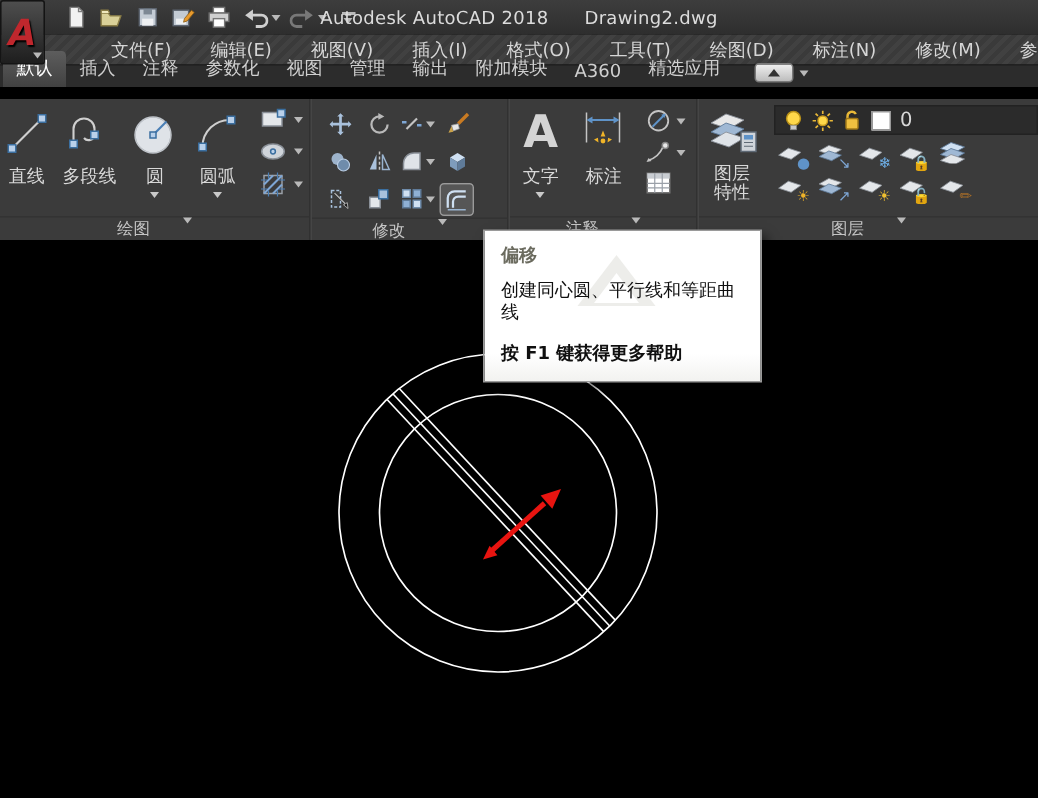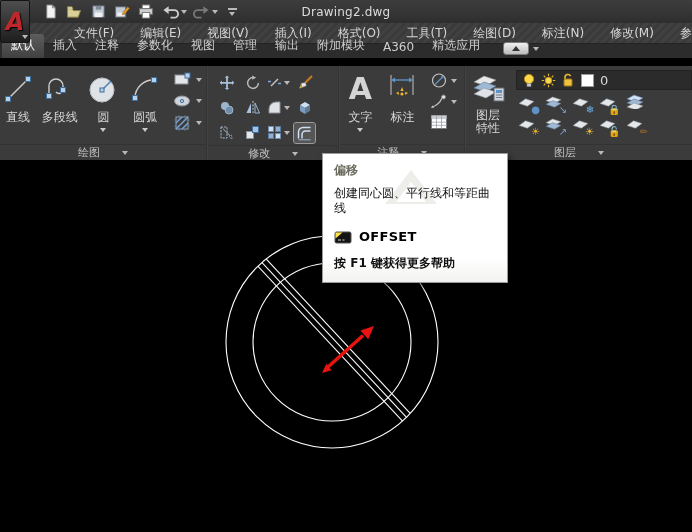--- a/index.html
+++ b/index.html
@@ -30,21 +30,21 @@
     display:flex; align-items:flex-end; padding-left:2px;}
   .ribtab{ color:#cfcfcf; font-size:12px; padding:3px 9px 4px 9px; cursor:pointer; white-space:nowrap;}
   .ribtab.active{ background:linear-gradient(180deg,#5d5d5d,#414141); color:#fff; border-radius:3px 3px 0 0;}
   .panel-toggle{ display:flex; align-items:center; gap:4px; margin-left:14px; margin-bottom:3px;}
   .ptog{ width:26px; height:13px; background:linear-gradient(180deg,#efefef,#bdbdbd); border:1px solid #7a7a7a; border-radius:3px; display:flex; align-items:center; justify-content:center;}
   .ptog i{ width:0;height:0;border-left:4px solid transparent;border-right:4px solid transparent;border-bottom:5px solid #333;}
   
   .ribbon{ position:absolute; left:0; top:66px; width:692px; height:94px; background:#3b3b3b; display:flex;}
   .rpanel{ height:94px; display:flex; flex-direction:column; }
   .rpanel-body{ flex:1; display:flex; align-items:flex-start; padding-top:3px;}
-  .rpanel-label{ height:16px; display:flex; align-items:center; justify-content:center; gap:22px;
+  .rpanel-label{ height:16px; display:flex; align-items:flex-start; justify-content:center; gap:22px;
      color:#c4c4c4; font-size:11px; border-top:1px solid #333;}
   .rsep{ width:2px; height:94px; background:linear-gradient(90deg,#2c2c2c,#4a4a4a);}
   .rbig{ display:flex; flex-direction:column; align-items:center; width:44px; padding-top:2px; cursor:pointer; border-radius:2px;}
   .rbig .bicon{ height:36px; display:flex; align-items:center; justify-content:center;}
   .rbig .blabel{ color:#d8d8d8; font-size:12px; margin-top:2px; white-space:nowrap;}
   .rbig .dd{ margin-top:2px; border-top-color:#c9c9c9;}
   .smallcol{ display:flex; flex-direction:column; gap:3px; margin:2px 2px 0 4px;}
   .sbtn{ display:flex; align-items:center; gap:3px; cursor:pointer; padding:1px 2px; border-radius:2px;}
   .mgrid{ display:grid; grid-template-columns:repeat(4,26px); grid-auto-rows:25px; margin:1px 4px 0 6px; align-items:center; justify-items:center;}
   .mcell{ display:flex; align-items:center; gap:2px; cursor:pointer; padding:2px; border-radius:2px;}
@@ -145,20 +145,21 @@
             </svg>
         </div>
         <span class="dd"></span>
       </div>
       <div class="qbtn" style="flex-direction:column;gap:2px;">
         <span style="width:9px;border-top:2px solid #b9b9b9;display:block"></span>
         <span class="dd"></span>
       </div>
     </div>
     <div class="title-text">
+      <span>Autodesk AutoCAD 2018</span>
       <span>Drawing2.dwg</span>
     </div>
   </div>
 
   <div class="menubar">
     <span class="menu-item">文件(F)</span>
     <span class="menu-item">编辑(E)</span>
     <span class="menu-item">视图(V)</span>
     <span class="menu-item">插入(I)</span>
     <span class="menu-item">格式(O)</span>
@@ -548,24 +549,16 @@
         <polygon points="374,139 368.2,152.2 360.4,143.4" fill="#e81410"></polygon>
         <polygon points="322,186 331.6,183.2 326.4,176.8" fill="#e81410"></polygon>
       </g>
     </svg>
   </div>
 
   <div class="tooltip">
     <span class="tt-water"></span>
     <div class="tt-title">偏移</div>
     <div class="tt-desc">创建同心圆、平行线和等距曲线</div>
-    <div class="tt-cmd">
-      <svg width="18" height="14" viewBox="0 0 18 14">
-        <rect x="1" y="2" width="16" height="11" rx="1.5" fill="#141414" stroke="#555"></rect>
-        <path d="M1.5 2.5h7l-7 6z" fill="#ffe24a"></path>
-        <path d="M4 10h3M8.5 10h2" stroke="#d8d8d8" stroke-width="1.1"></path>
-      </svg>
-      <b>OFFSET</b>
-    </div>
     <div class="tt-help">按 F1 键获得更多帮助</div>
   </div>
 
 </div>
 
 </body></html>

